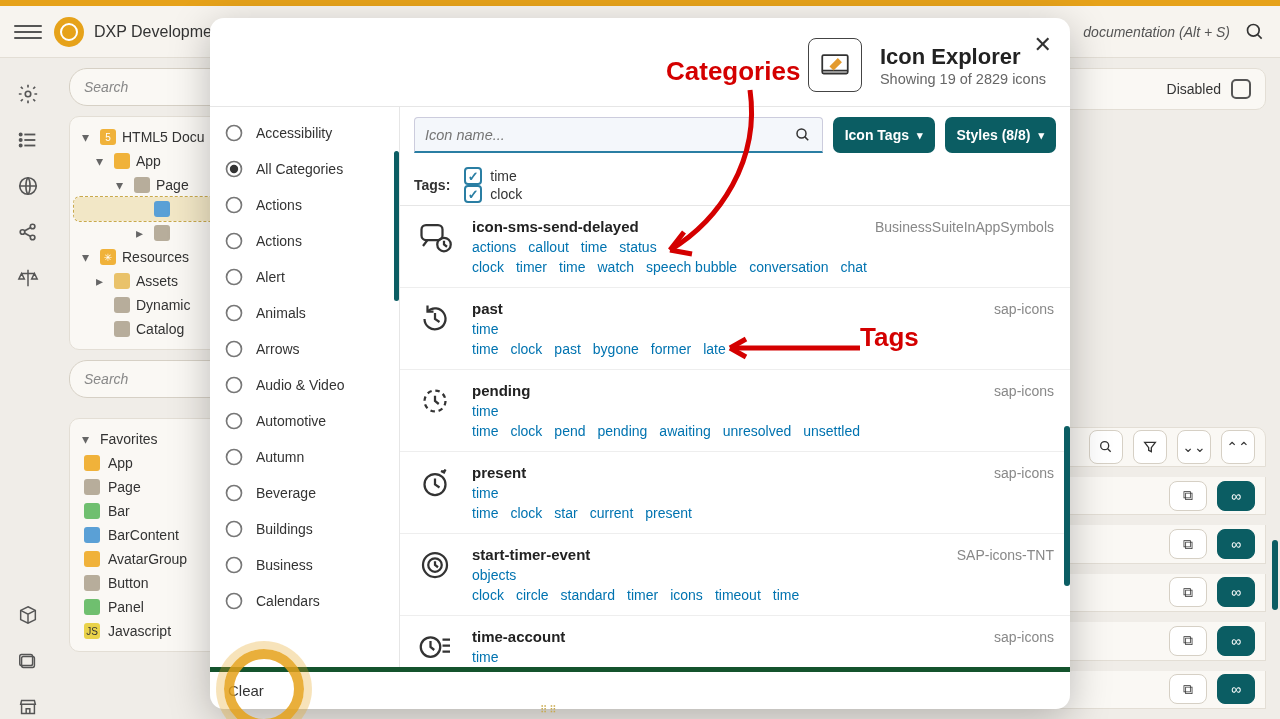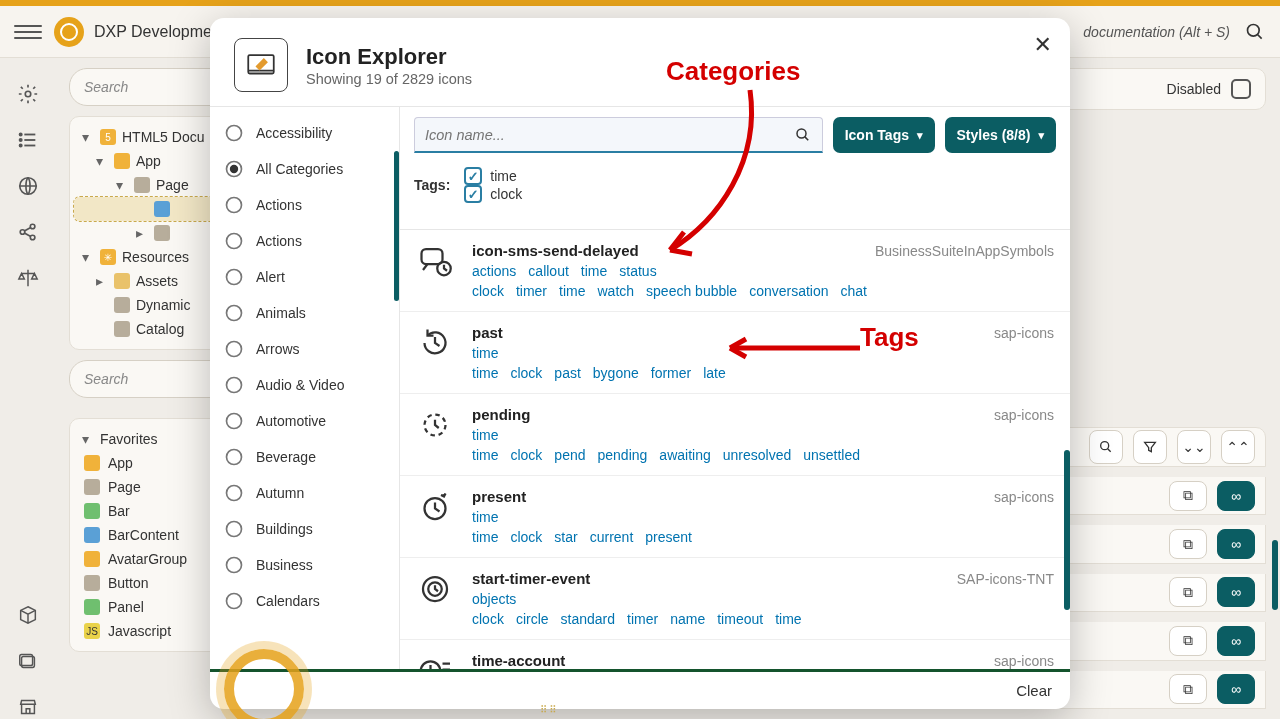--- a/index.html
+++ b/index.html
@@ -45,56 +45,56 @@
   .tool-btn{width:34px;height:34px;border:1px solid #d6d0c5;border-radius:8px;display:flex;align-items:center;justify-content:center;background:#fff;}
   .slot-row{height:40px; border:1px solid #e3ded5; border-top:none; background:#faf8f4; display:flex; align-items:center; justify-content:flex-end; gap:10px; padding:0 10px;}
   .pill{width:38px;height:30px;border:1px solid #d6d0c5;border-radius:8px;background:#fff;display:flex;align-items:center;justify-content:center;}
   .pill.dark{background:#0b5d63;border-color:#0b5d63;color:#fff;}
   .right-track{position:absolute; right:2px; top:540px; width:6px; height:70px; background:#0b5d63; border-radius:3px;}
 
   
   .modal-backdrop { position:absolute; inset:0; background:rgba(255,255,255,0); }
   .modal { position:absolute; left:210px; top:18px; right:210px; bottom:10px; background:#fff; border-radius:14px; box-shadow:0 10px 40px rgba(0,0,0,.25); display:flex; flex-direction:column; overflow:hidden; }
   .modal-close { position:absolute; top:14px; right:18px; font-size:22px; color:#333; cursor:pointer; background:none; border:none; }
-  .modal-header { padding:20px 24px 14px 24px; display:flex; gap:18px; align-items:center; }
+  .modal-header { padding:20px 24px 14px 24px; display:flex; gap:18px; align-items:center;justify-content:flex-end; }
   .modal-header .hicon { width:54px; height:54px; border:1.5px solid #444; border-radius:8px; display:flex; align-items:center; justify-content:center; }
   .modal-title { font-size:22px; font-weight:600; color:#222; }
   .modal-sub { font-size:14.5px; color:#666; margin-top:1px; }
 
   .modal-body { flex:1; display:flex; border-top:1px solid #e6e6e6; min-height:0; }
   .cat-col { width:190px; border-right:1px solid #e6e6e6; overflow:auto; padding:8px 0; position:relative; }
   .cat-row { display:flex; align-items:center; gap:12px; padding:8px 14px; cursor:pointer; color:#333;}
   .cat-row svg { flex:0 0 auto; }
   .cat-row.sel svg circle.inner{ fill:#333; }
   .cat-scroll-ind{position:absolute; right:0; top:44px; width:5px; height:150px; background:#0b5d63; border-radius:3px;}
 
   .main-col { flex:1; display:flex; flex-direction:column; min-width:0; }
   .search-row { display:flex; gap:10px; padding:10px 14px; align-items:center; }
   .icon-search { flex:1; height:36px; border:1px solid #ccd; border-bottom:2px solid #2a7ea3; border-radius:4px 4px 0 0; background:#f4f7fb; display:flex; align-items:center; padding:0 10px; }
   .icon-search input { flex:1; border:none; background:transparent; outline:none; font-size:14.5px; font-style:italic; color:#555; }
   .dd-btn { height:36px; background:#0b5d63; color:#fff; border:none; border-radius:7px; padding:0 12px; display:flex; align-items:center; gap:8px; font-size:14px; font-weight:600; cursor:pointer;}
   .dd-btn .chev{font-size:11px;}
 
-  .tags-row { display:flex; align-items:center; gap:14px; padding:4px 14px 26px 14px; border-bottom:1px solid #e6e6e6; }
+  .tags-row { display:flex; align-items:center; gap:14px; padding:4px 14px 2px 14px; border-bottom:1px solid #e6e6e6; }
   .tags-row .lab{font-weight:600;}
   .tag-chk { display:flex; align-items:center; gap:8px; color:#333; }
   .tag-chk .box{width:18px;height:18px;border:2px solid #2a7ea3;border-radius:4px;display:flex;align-items:center;justify-content:center;color:#2a7ea3;font-size:13px;font-weight:700;}
 
   .results { flex:1; overflow:auto; position:relative; }
   .res-row { display:flex; gap:18px; padding:12px 16px; border-bottom:1px solid #eee; align-items:flex-start; }
   .res-icon { width:38px; height:38px; flex:0 0 auto; color:#333; display:flex; align-items:center; justify-content:center;}
   .res-body { flex:1; min-width:0; }
   .res-head { display:flex; justify-content:space-between; align-items:baseline; }
   .res-name { font-weight:600; color:#222; font-size:15px; }
   .res-src  { color:#888; font-size:14px; }
   .link-line { margin-top:4px; display:flex; flex-wrap:wrap; gap:8px 12px; }
   .link-line a { color:#0073b0; text-decoration:none; font-size:14px; cursor:pointer;}
   .res-scroll-ind{position:absolute; right:0; top:220px; width:6px; height:160px; background:#0b5d63; border-radius:3px;}
 
-  .modal-footer { border-top:3px solid #14532d; padding:10px 18px; display:flex; justify-content:flex-end; }
+  .modal-footer { border-top:5px solid #14532d; padding:10px 18px; display:flex; }
   .clear-btn { background:none; border:none; color:#333; font-size:15px; cursor:pointer; }
 
   
   .anno{position:absolute; color:#d40000; font-weight:700; font-size:26px; pointer-events:none; font-family:Arial,sans-serif;}
   .anno.cats{ left:666px; top:56px; }
   .anno.tags{ left:860px; top:322px; }
   svg.arrow{position:absolute; pointer-events:none;}
   .bottom-ring{position:absolute; left:224px; bottom:-10px; width:80px; height:80px; border:10px solid #e6a21a; border-radius:50%; opacity:.85; box-shadow:0 0 0 8px rgba(230,162,26,.35);}
   .bottom-grip{position:absolute; left:540px; bottom:4px; color:#c9a94c; letter-spacing:2px; font-size:10px;}
 </style>
@@ -394,28 +394,28 @@
             <circle cx="12" cy="12" r="9" fill="none" stroke="#777" stroke-width="2"></circle>
             <circle class="inner" cx="12" cy="12" r="5" fill="none"></circle>
           </svg>
           <span>Automotive</span>
         </div>
         <div class="cat-row">
           <svg width="20" height="20" viewBox="0 0 24 24">
             <circle cx="12" cy="12" r="9" fill="none" stroke="#777" stroke-width="2"></circle>
             <circle class="inner" cx="12" cy="12" r="5" fill="none"></circle>
           </svg>
+          <span>Autumn</span>
+        </div>
+        <div class="cat-row">
+          <svg width="20" height="20" viewBox="0 0 24 24">
+            <circle cx="12" cy="12" r="9" fill="none" stroke="#777" stroke-width="2"></circle>
+            <circle class="inner" cx="12" cy="12" r="5" fill="none"></circle>
+          </svg>
           <span>Beverage</span>
-        </div>
-        <div class="cat-row">
-          <svg width="20" height="20" viewBox="0 0 24 24">
-            <circle cx="12" cy="12" r="9" fill="none" stroke="#777" stroke-width="2"></circle>
-            <circle class="inner" cx="12" cy="12" r="5" fill="none"></circle>
-          </svg>
-          <span>Autumn</span>
         </div>
         <div class="cat-row">
           <svg width="20" height="20" viewBox="0 0 24 24">
             <circle cx="12" cy="12" r="9" fill="none" stroke="#777" stroke-width="2"></circle>
             <circle class="inner" cx="12" cy="12" r="5" fill="none"></circle>
           </svg>
           <span>Buildings</span>
         </div>
         <div class="cat-row">
           <svg width="20" height="20" viewBox="0 0 24 24">
@@ -587,21 +587,21 @@
         <span class="res-src">SAP-icons-TNT</span>
       </div>
       <div class="link-line">
                 <a>objects</a>
               </div>
       <div class="link-line">
                 <a>clock</a>
                 <a>circle</a>
                 <a>standard</a>
                 <a>timer</a>
-                <a>name</a>
+                <a>icons</a>
                 <a>timeout</a>
                 <a>time</a>
               </div>
     </div>
           </div>
           <div class="res-row">
     <div class="res-icon">
               <svg width="36" height="36" viewBox="0 0 48 48" fill="none" stroke="#333" stroke-width="3">
                 <circle cx="18" cy="24" r="13"></circle>
                 <path d="M18 16v8l5 4"></path>

